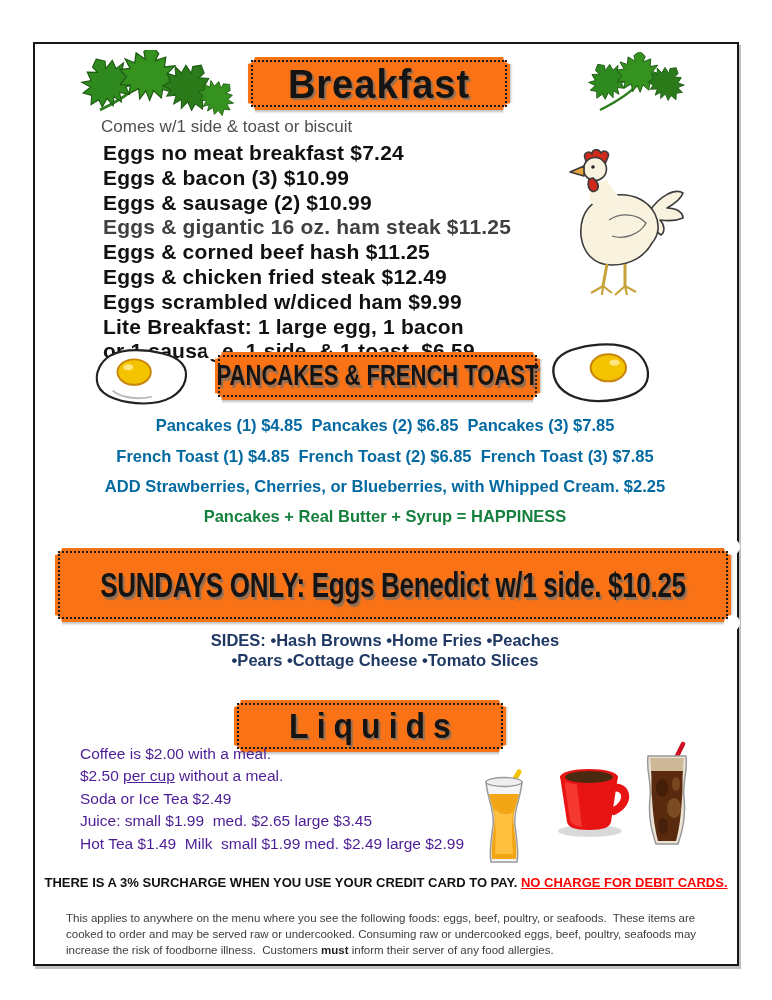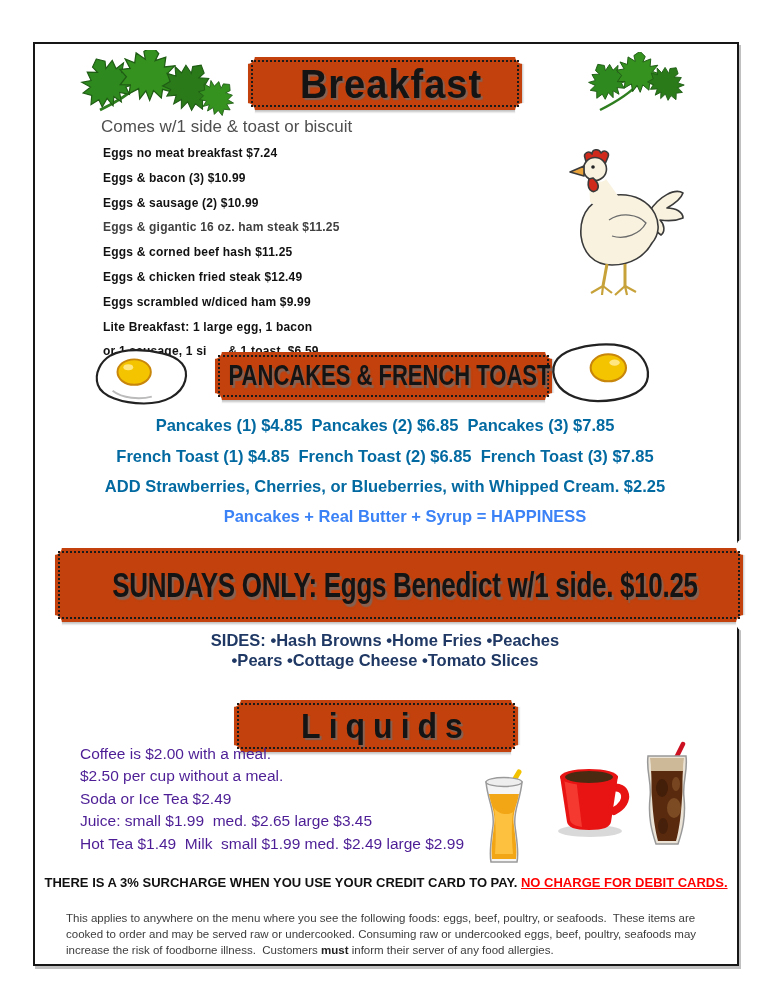--- a/index.html
+++ b/index.html
@@ -12,54 +12,53 @@
 
   
   .page-frame{
     position:absolute;left:33px;top:42px;width:702px;height:920px;
     border:2px solid #161616;background:#fff;
     box-shadow:2px 3px 0 rgba(150,150,150,.6);
   }
 
   
   .ticket{
-    position:absolute;background:#c2410c;
+    position:absolute;background:#f97316;
     display:flex;align-items:center;justify-content:center;
     box-shadow:1px 2px 2px rgba(120,120,120,.45);
-    padding-left:12px;
   }
   .ticket .inner{position:absolute;inset:3px;border:2px dotted #1a1a1a;pointer-events:none;}
   .notch{position:absolute;width:16px;height:16px;border-radius:50%;background:#fff;}
   .n-tl{left:-9px;top:-9px}.n-tr{right:-9px;top:-9px}
   .n-bl{left:-9px;bottom:-9px}.n-br{right:-9px;bottom:-9px}
   .ticket-text{
     position:relative;font-weight:bold;color:#141414;z-index:2;
     text-shadow:2px 2px 1px rgba(110,110,110,.75);line-height:1;
   }
   .t-breakfast{font-size:38px;letter-spacing:1px;transform:scaleY(1.05);}
   .t-pancakes{font-size:22px;letter-spacing:0;transform:scaleY(1.35);}
   .t-sundays{font-size:26px;letter-spacing:-.3px;transform:scaleY(1.35);}
   .t-liquids{font-size:32px;letter-spacing:8px;transform:scaleY(1.1);padding-left:8px;}
 
   
   .tagline{left:101px;top:117px;font-size:17px;color:#4f4f4f;}
   .bk-list{left:103px;top:141px;width:480px;}
-  .bk-item{font-size:12px;font-weight:bold;color:#111;line-height:24.8px;letter-spacing:.2px;}
+  .bk-item{font-size:21px;font-weight:bold;color:#111;line-height:24.8px;letter-spacing:.2px;}
   .bk-item.red{color:#404040;}
 
   
   .cline{left:35px;width:700px;text-align:center;font-weight:bold;color:#0369a1;}
   .f17{font-size:16.5px;}
-  .happiness{color:#3b82f6;padding-left:20px;}
+  .happiness{color:#15803d;}
   .sides{color:#1f3864;font-size:16.5px;}
 
   
   .lq-list{left:80px;top:743px;width:420px;}
   .lq-line{font-size:15.5px;color:#4c1d95;line-height:22.4px;}
-  .u{}
+  .u{text-decoration:underline;}
 
   .surcharge{left:35px;top:875px;width:702px;text-align:center;font-size:13px;font-weight:bold;color:#111;}
   .surcharge .red-u{color:#ff0000;text-decoration:underline;}
 
   .disclaimer{left:66px;top:910px;width:660px;font-size:11.5px;color:#3c3c3c;line-height:16px;}
   .disclaimer b{color:#222;}
 </style>
 </head>
 <body>
 

